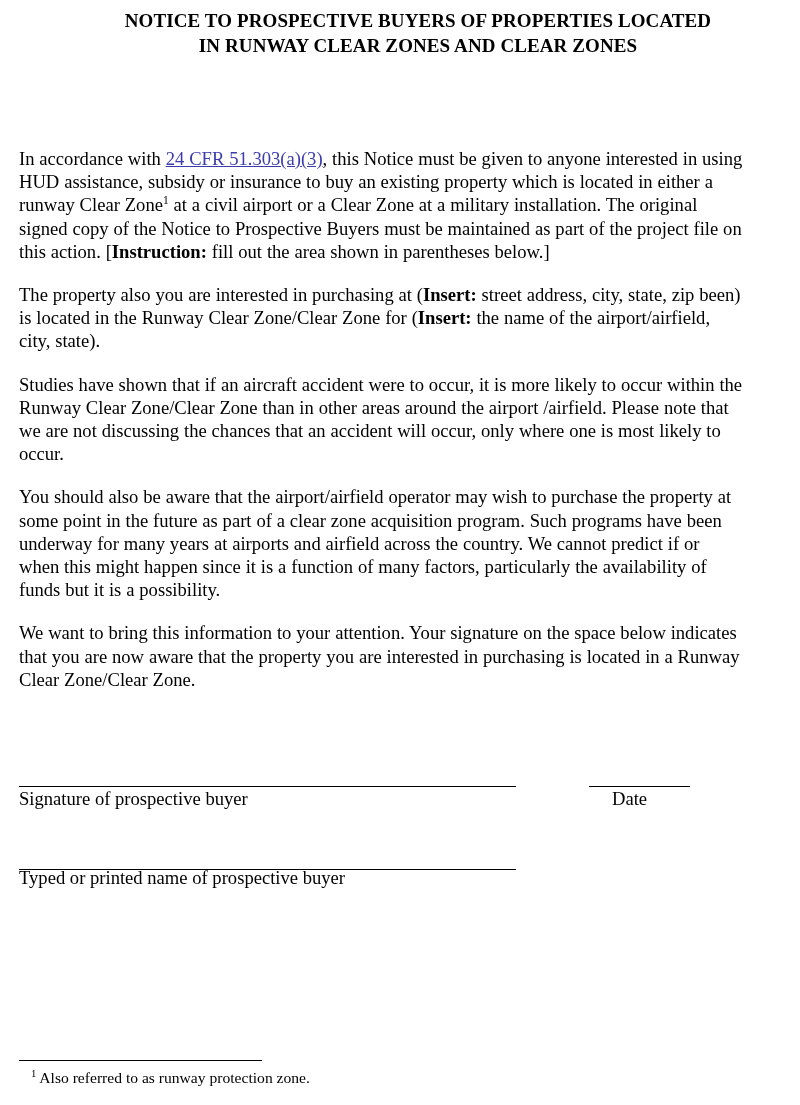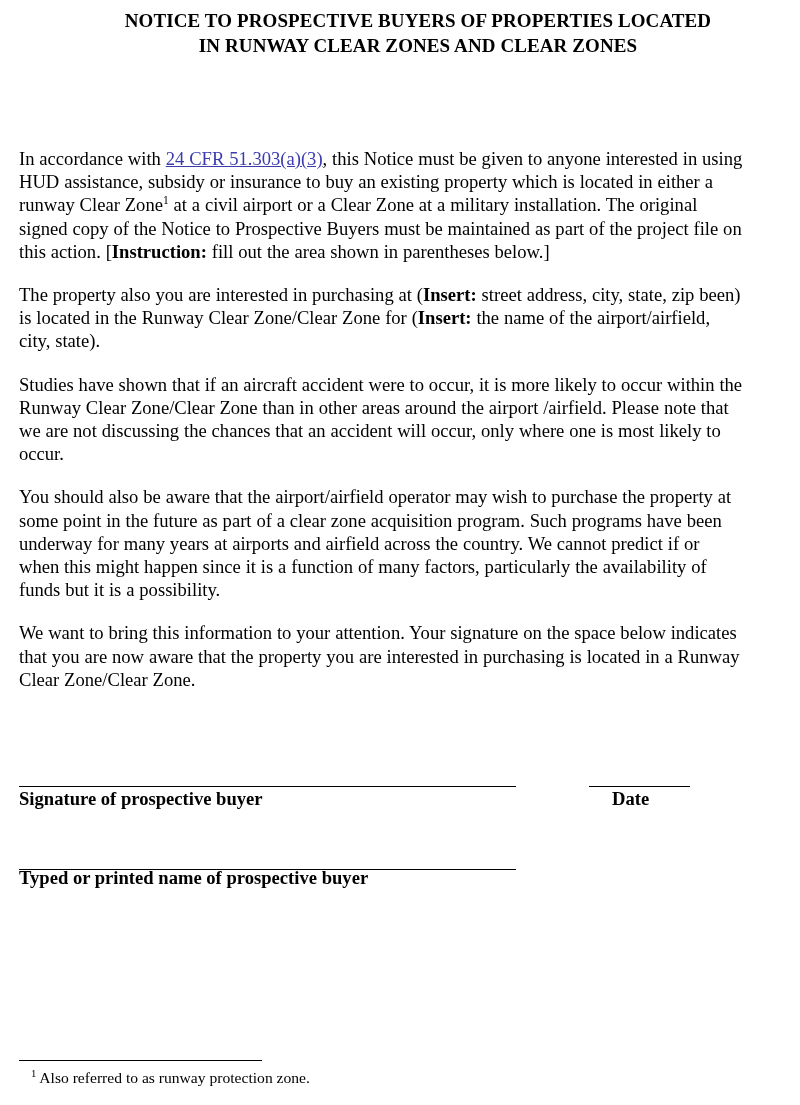--- a/index.html
+++ b/index.html
@@ -69,21 +69,20 @@
     line-height: 0;
   }
 
   
   .sig-area {
     position: absolute;
     left: 0;
     top: 760px;
     width: 642px;
     height: 180px;
-    font-weight: bold;
   }
   .sig-row {
     position: absolute;
     left: 0;
     width: 800px;
   }
   .sig-row-1 { top: 0px; }
   .sig-row-2 { top: 83px; }
 
   .sig-rule {

